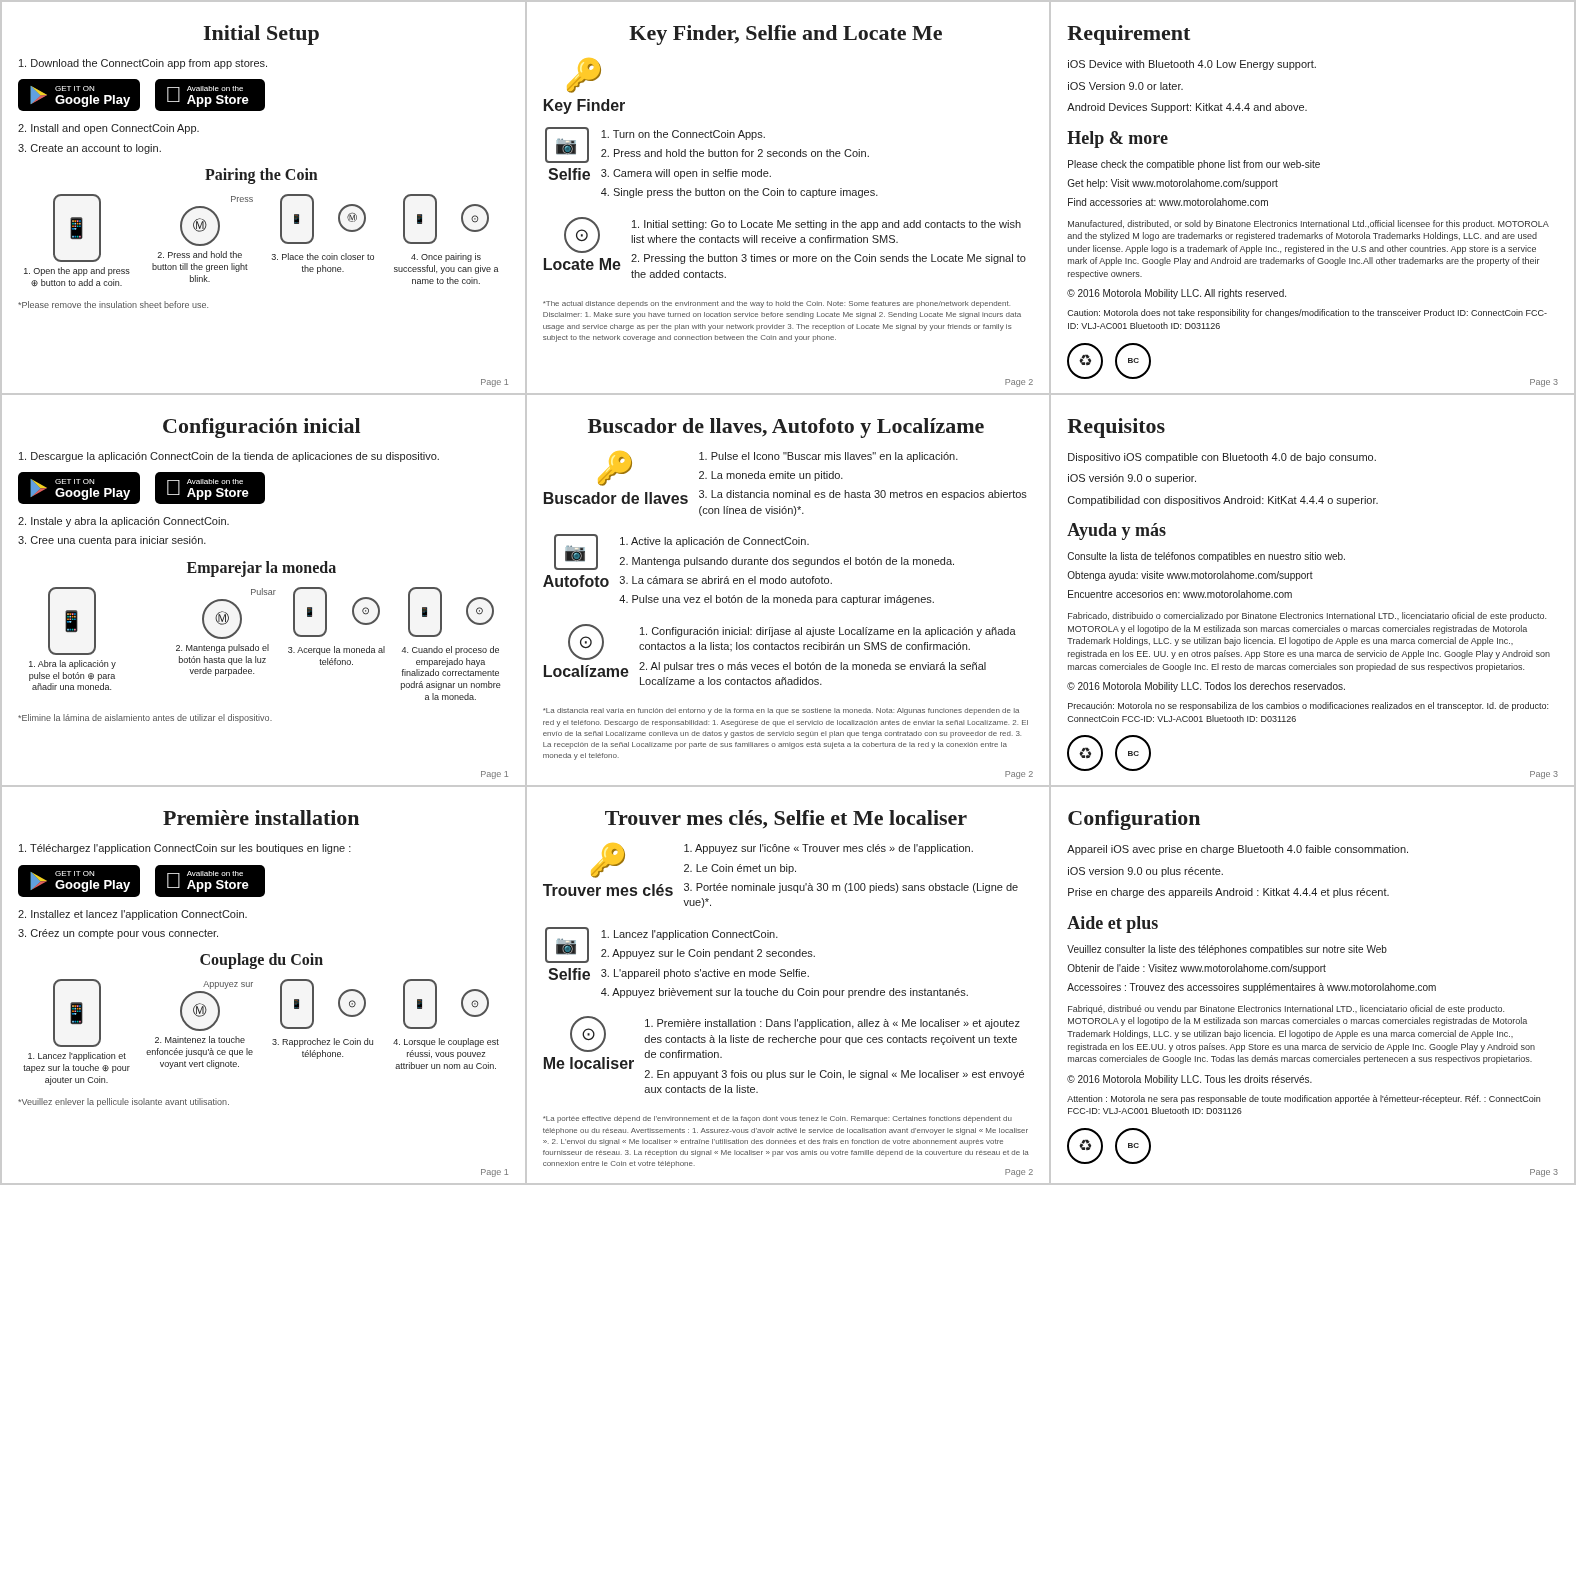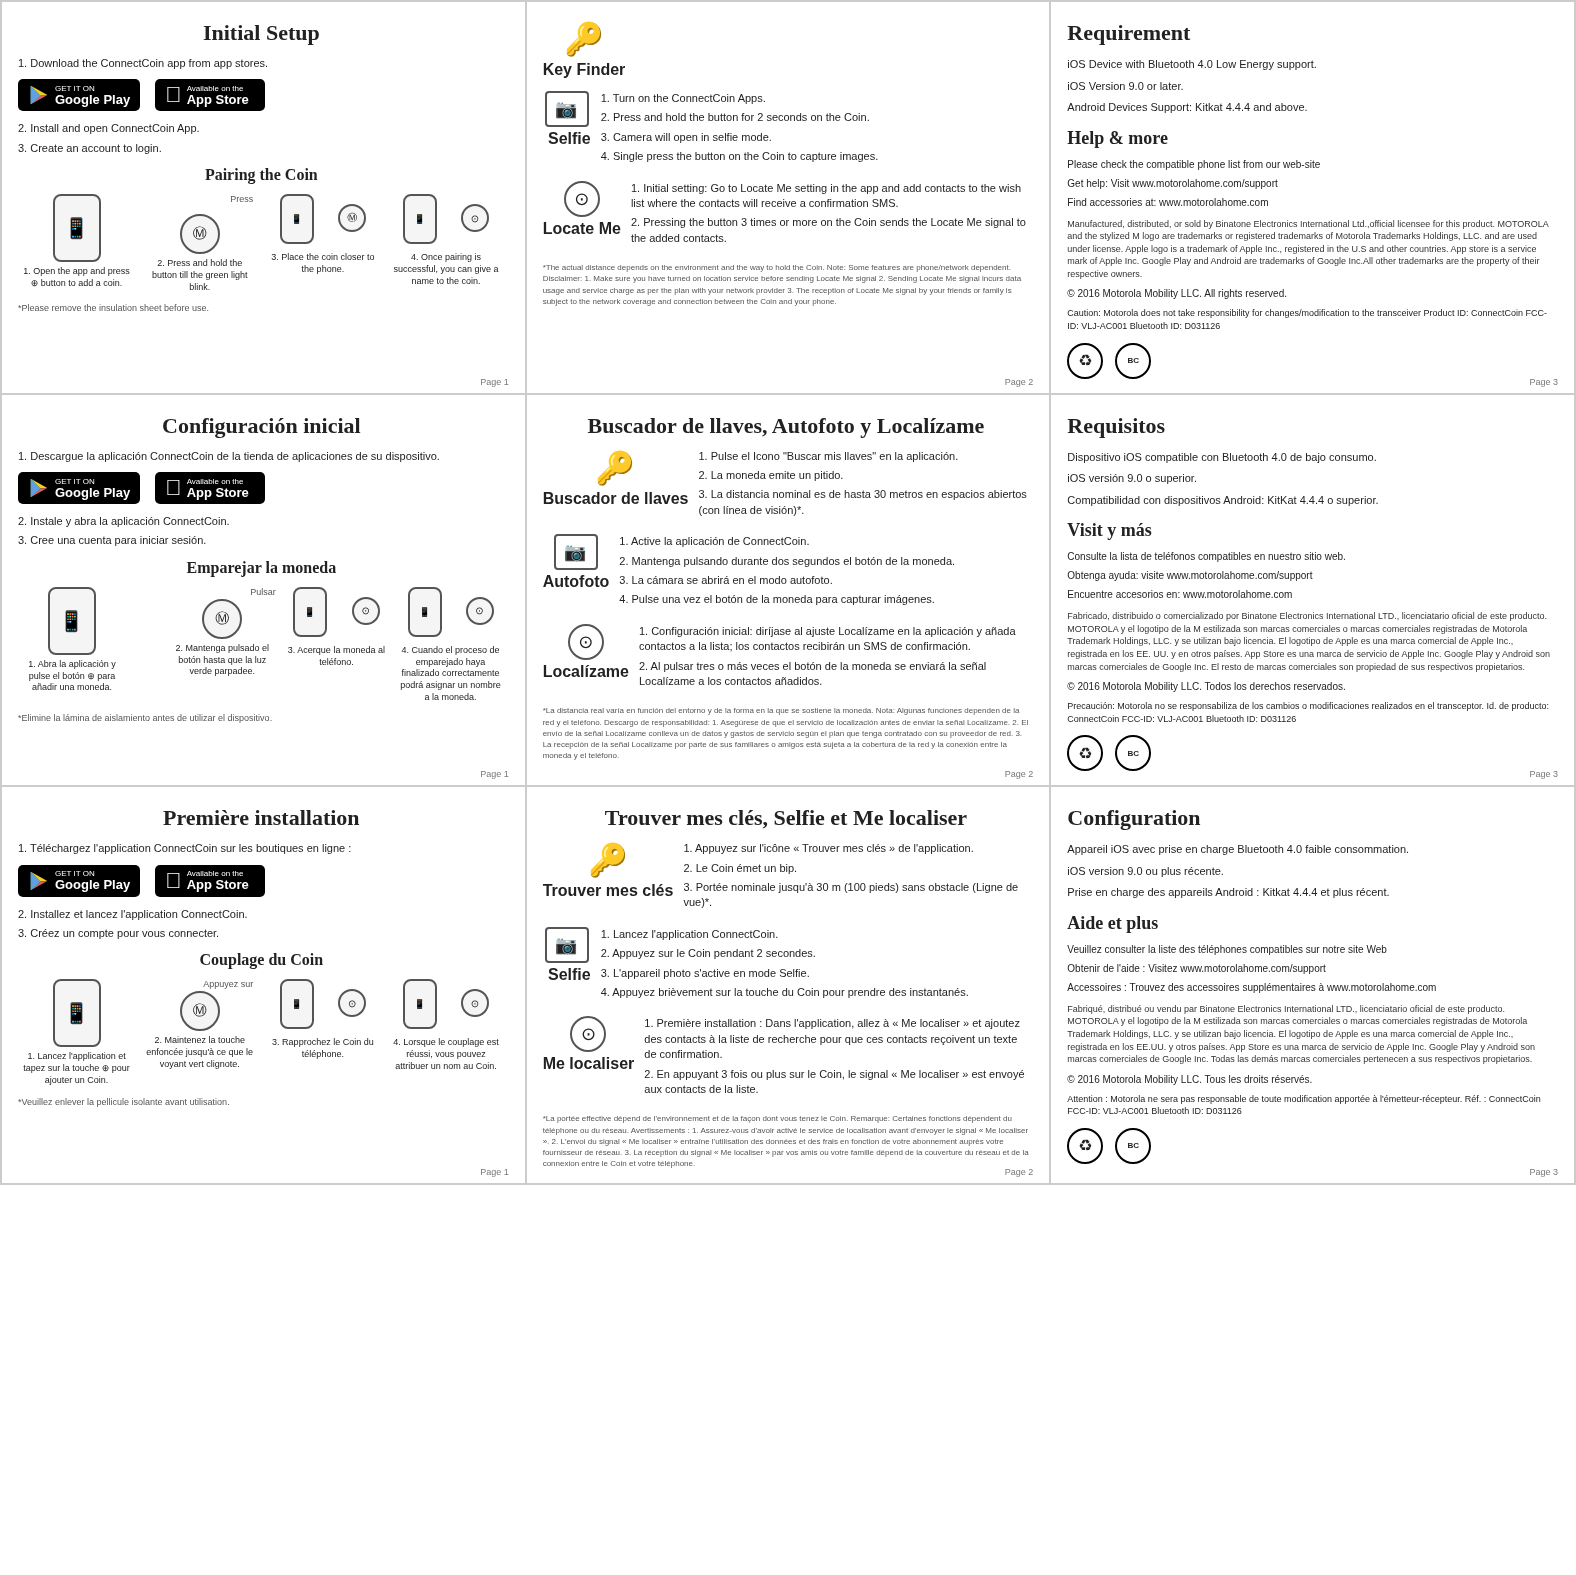--- a/index.html
+++ b/index.html
@@ -276,21 +276,21 @@
     <p class="step-text">3. Create an account to login.</p>
     <div class="cell-subtitle">Pairing the Coin</div>
     <div class="coin-images">
       <div class="coin-img-item">
         <div class="phone-circle">
           <span style="font-size:20px;">📱</span>
         </div>
         <div class="coin-item-caption">1. Open the app and press ⊕ button to add a coin.</div>
       </div>
       <div class="coin-img-item" style="position:relative;">
-        <div style="font-size:9px;color:#555;text-align:right;margin-bottom:10px;">Press</div>
+        <div style="font-size:9px;color:#555;text-align:right;margin-bottom:2px;">Press</div>
         <div class="coin-circle" style="font-size:14px;">Ⓜ</div>
         <div class="coin-item-caption">2. Press and hold the button till the green light blink.</div>
       </div>
       <div class="coin-img-item">
         <div style="display:flex;justify-content:center;gap:4px;margin-bottom:4px;">
           <div class="phone-circle" style="width:34px;height:50px;">📱</div>
           <div class="coin-circle" style="width:28px;height:28px;margin-top:10px;font-size:10px;">Ⓜ</div>
         </div>
         <div class="coin-item-caption">3. Place the coin closer to the phone.</div>
       </div>
@@ -300,20 +300,21 @@
           <div class="coin-circle" style="width:28px;height:28px;margin-top:10px;font-size:10px;">⊙</div>
         </div>
         <div class="coin-item-caption">4. Once pairing is successful, you can give a name to the coin.</div>
       </div>
     </div>
     <p class="insulation-note">*Please remove the insulation sheet before use.</p>
     <div class="page-num">Page 1</div>
   </div>
 
   <div class="cell">
+    <div class="cell-title">Key Finder, Selfie and Locate Me</div>
     <div class="feature-section">
       <div class="feature-row">
         <div class="feature-icon-wrap">
           <div style="font-size:32px;text-align:center;">🔑</div>
           <div class="feature-label">Key Finder</div>
         </div>
       </div>
     </div>
     <div class="feature-section">
       <div class="feature-row">
@@ -477,21 +478,21 @@
 2. El envío de la señal Localízame conlleva un de datos y gastos de servicio según el plan que tenga contratado con su proveedor de red.
 3. La recepción de la señal Localízame por parte de sus familiares o amigos está sujeta a la cobertura de la red y la conexión entre la moneda y el teléfono.</div>
     <div class="page-num">Page 2</div>
   </div>
 
   <div class="cell">
     <div class="req-title">Requisitos</div>
     <p class="req-text">Dispositivo iOS compatible con Bluetooth 4.0 de bajo consumo.</p>
     <p class="req-text">iOS versión 9.0 o superior.</p>
     <p class="req-text">Compatibilidad con dispositivos Android: KitKat 4.4.4 o superior.</p>
-    <div class="help-title">Visit y más</div>
+    <div class="help-title">Ayuda y más</div>
     <p class="help-text">Consulte la lista de teléfonos compatibles en nuestro sitio web.</p>
     <p class="help-text">Obtenga ayuda: visite www.motorolahome.com/support</p>
     <p class="help-text">Encuentre accesorios en: www.motorolahome.com</p>
     <p class="legal-text">Fabricado, distribuido o comercializado por Binatone Electronics International LTD., licenciatario oficial de este producto. MOTOROLA y el logotipo de la M estilizada son marcas comerciales o marcas comerciales registradas de Motorola Trademark Holdings, LLC. y se utilizan bajo licencia. El logotipo de Apple es una marca comercial de Apple Inc., registrada en los EE. UU. y en otros países. App Store es una marca de servicio de Apple Inc. Google Play y Android son marcas comerciales de Google Inc. El resto de marcas comerciales son propiedad de sus respectivos propietarios.</p>
     <p class="copyright">© 2016 Motorola Mobility LLC. Todos los derechos reservados.</p>
     <p class="caution-text">Precaución: Motorola no se responsabiliza de los cambios o modificaciones realizados en el transceptor.
 Id. de producto: ConnectCoin
 FCC-ID: VLJ-AC001
 Bluetooth ID: D031126</p>
     <div class="bc-logos">

